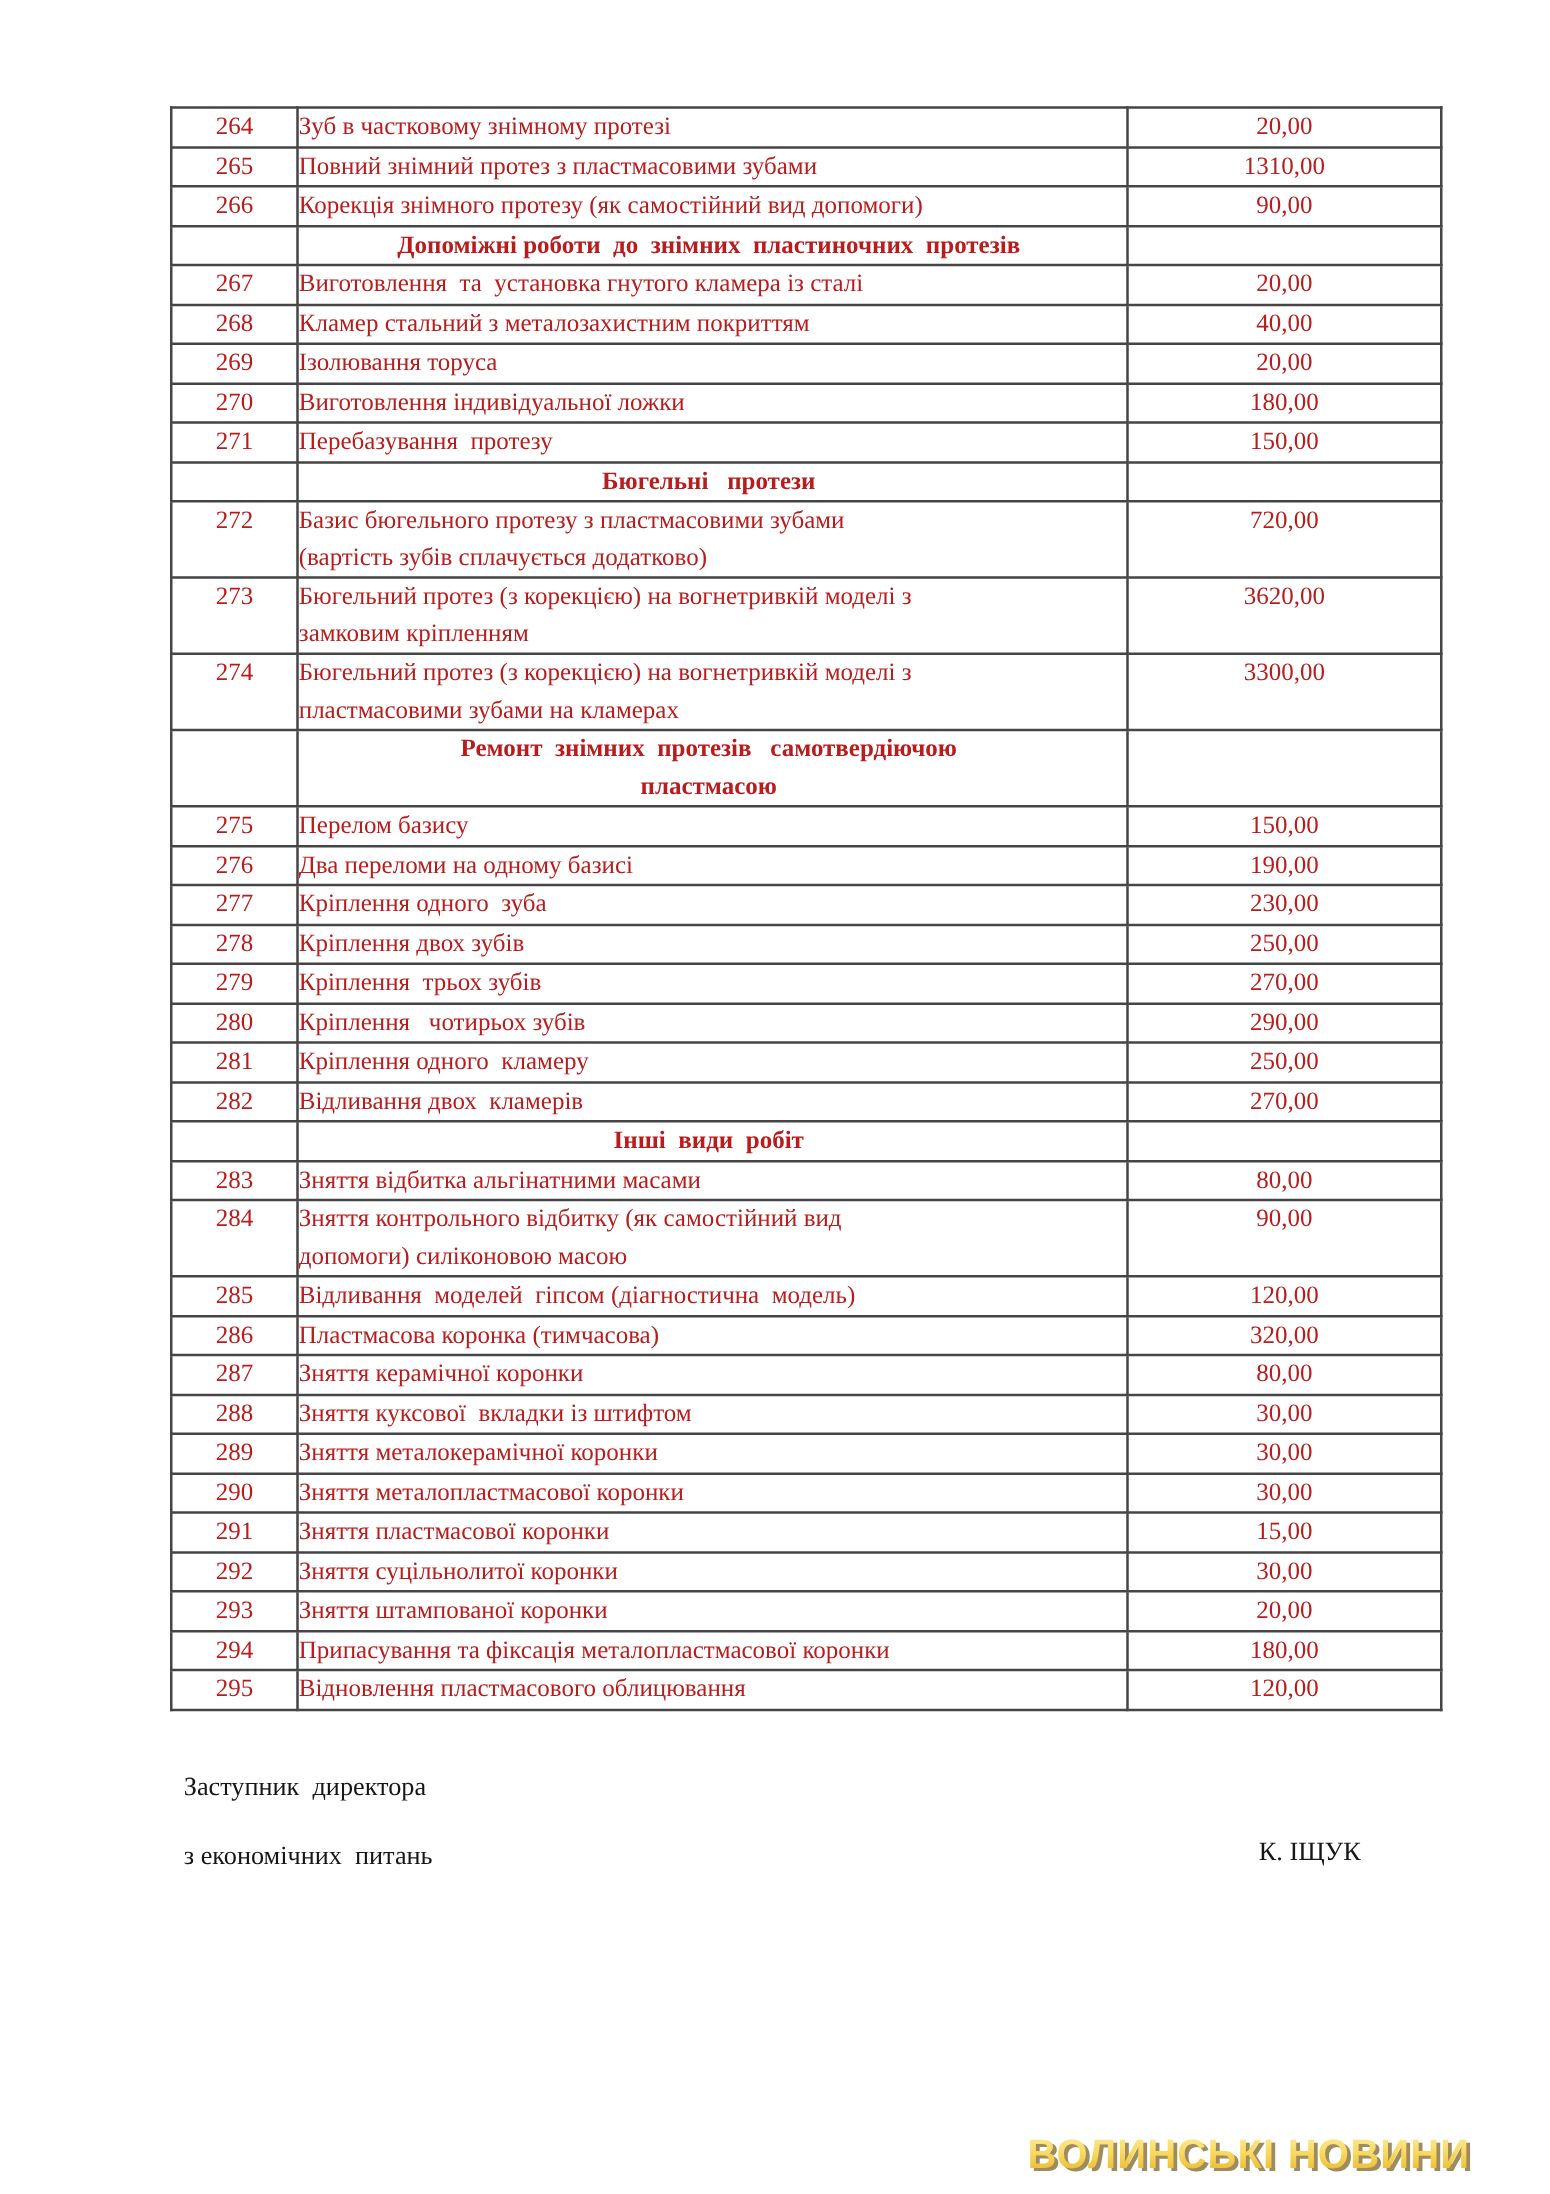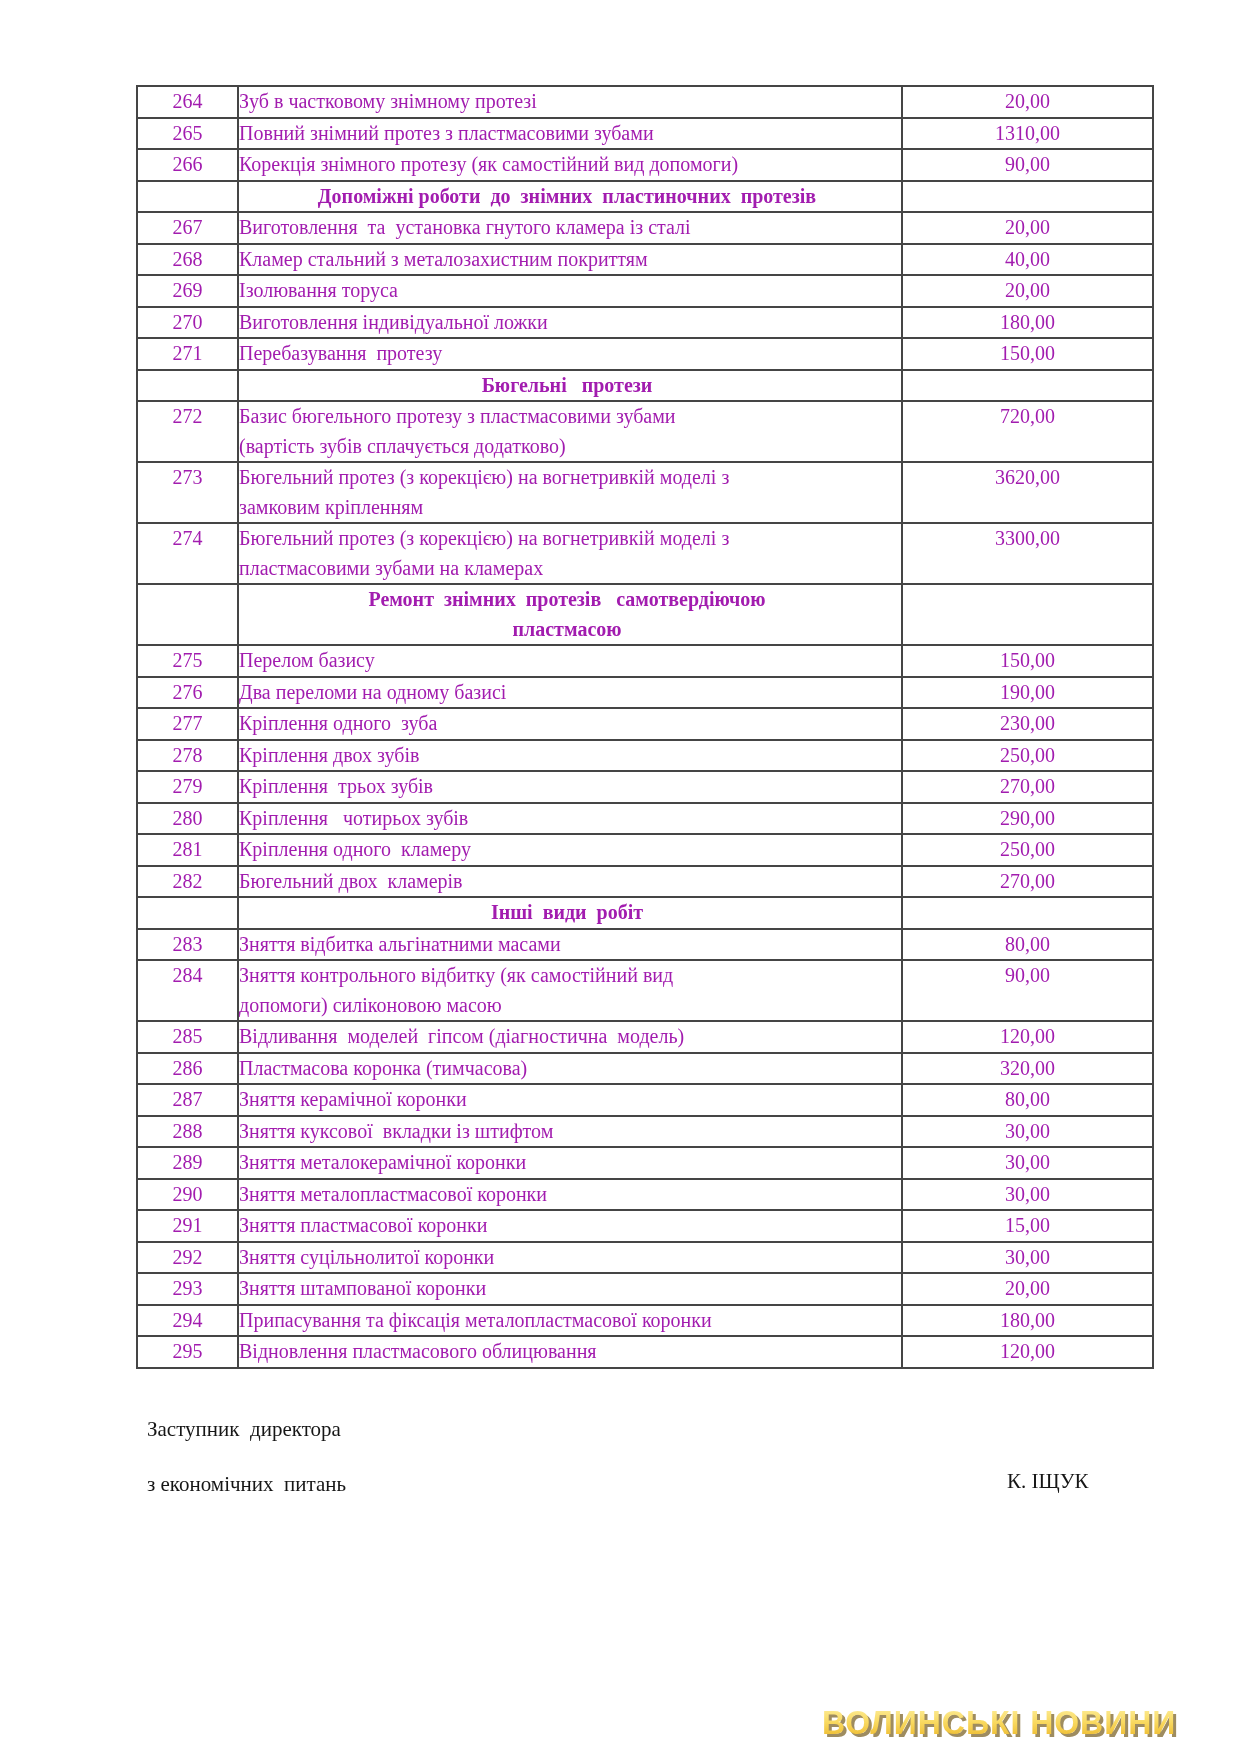--- a/index.html
+++ b/index.html
@@ -12,21 +12,21 @@
     color:#1b1b1b;
   }
   .doc-table {
     position:absolute;
     left:136px; top:85px;
     width:1016px;
     border-collapse:collapse;
     table-layout:fixed;
     font-family:"Liberation Serif", serif;
     font-size:20px;
-    color:#a21caf;
+    color:#b91c1c;
   }
   .doc-table td {
     border:2px solid #454545;
     vertical-align:top;
     padding:0;
     line-height:29.5px;
     overflow:hidden;
   }
   .doc-table td.num   { text-align:center; }
   .doc-table td.desc  { text-align:left; padding-left:0; padding-right:6px; white-space:pre-wrap; }
@@ -182,21 +182,21 @@
         <td class="desc">Кріплення   чотирьох зубів</td>
         <td class="price">290,00</td>
       </tr>
       <tr style="height: 29.75px;">
         <td class="num">281</td>
         <td class="desc">Кріплення одного  кламеру</td>
         <td class="price">250,00</td>
       </tr>
       <tr style="height: 29.75px;">
         <td class="num">282</td>
-        <td class="desc">Бюгельний двох  кламерів</td>
+        <td class="desc">Відливання двох  кламерів</td>
         <td class="price">270,00</td>
       </tr>
       <tr class="section" style="height: 29.75px;">
         <td class="num"></td>
         <td class="desc">Інші  види  робіт</td>
         <td class="price"></td>
       </tr>
       <tr style="height: 29.75px;">
         <td class="num">283</td>
         <td class="desc">Зняття відбитка альгінатними масами</td>

